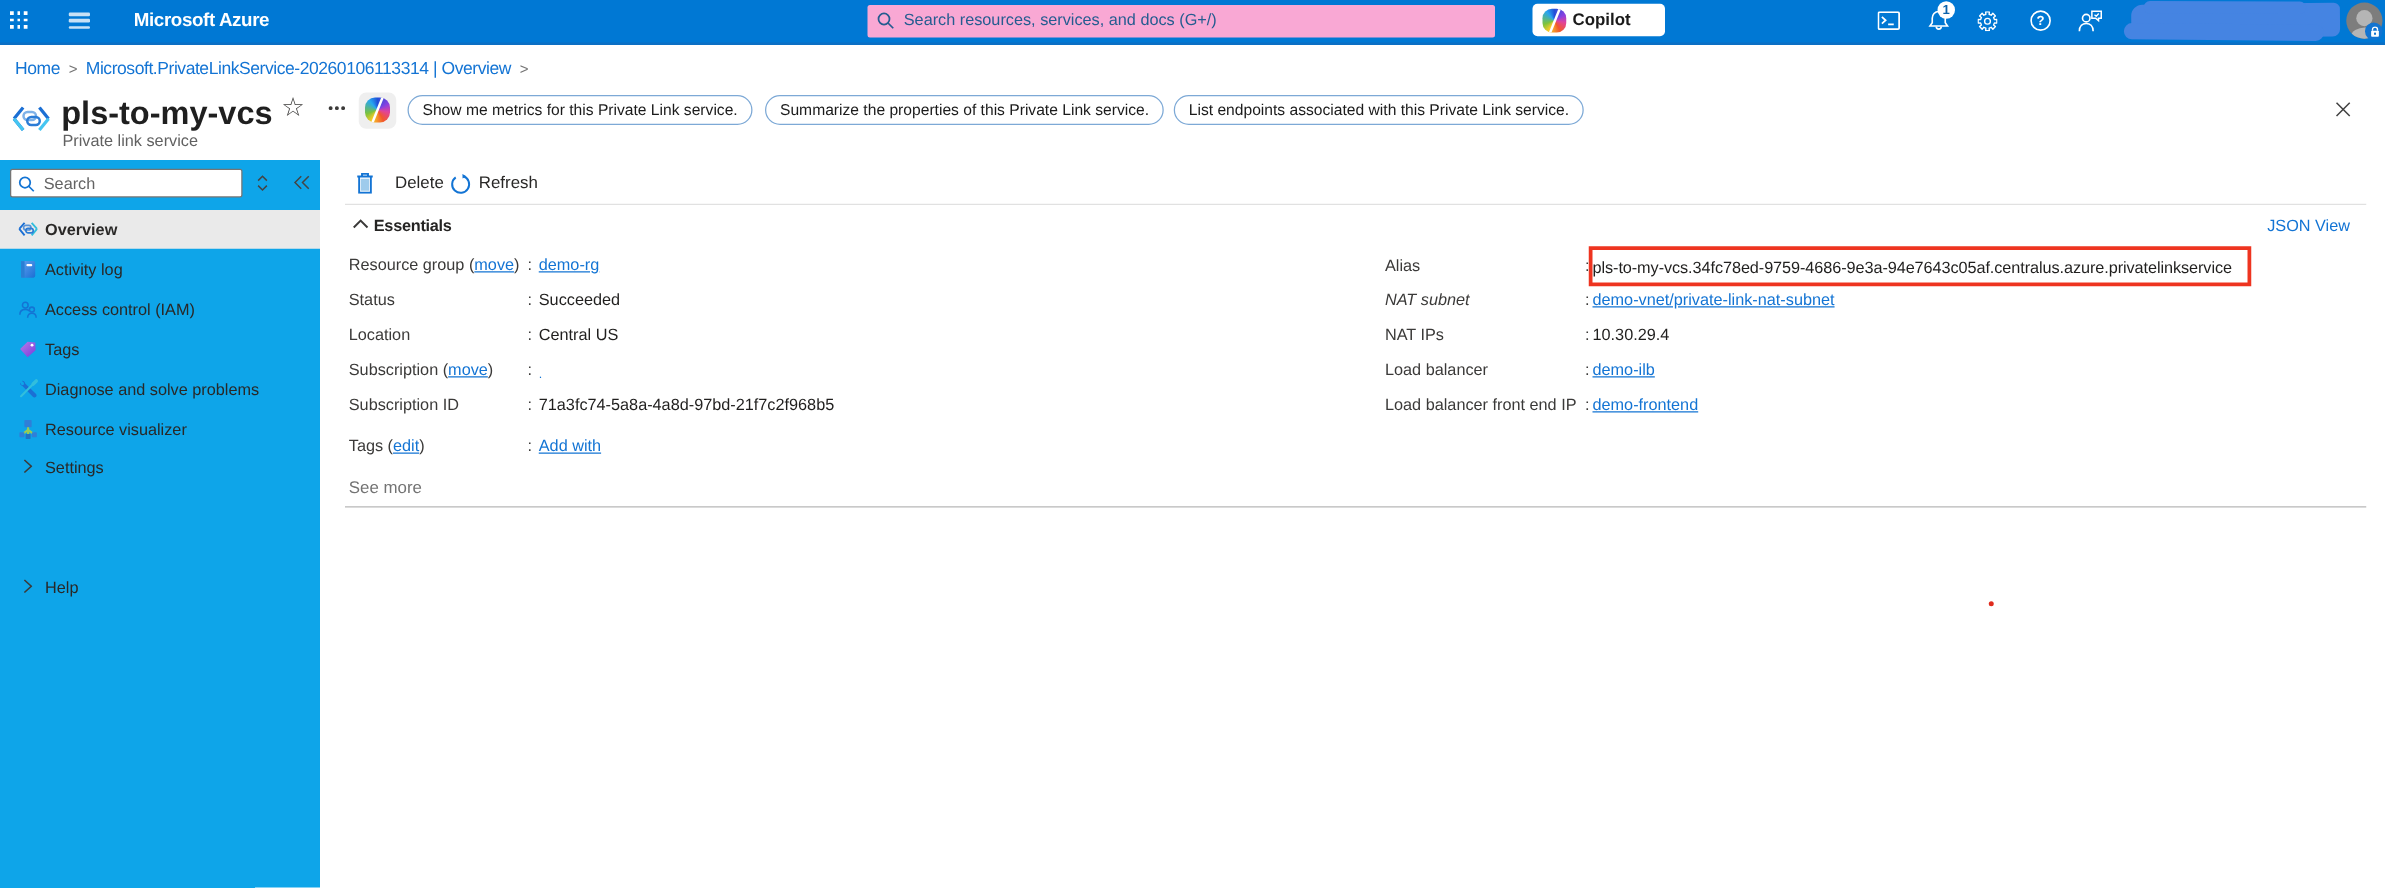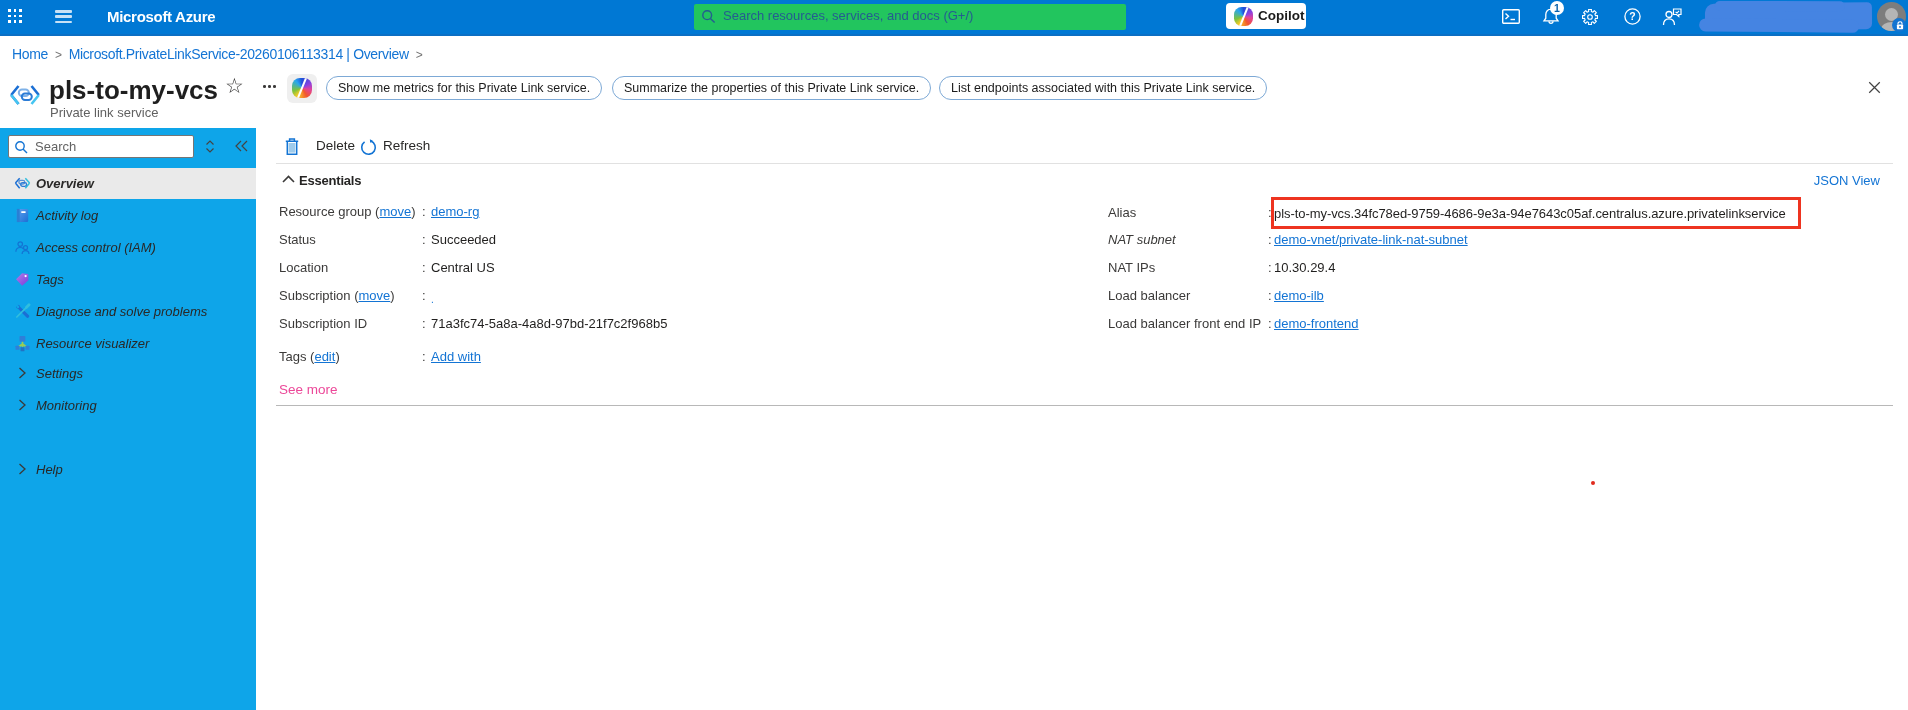--- a/index.html
+++ b/index.html
@@ -6,23 +6,23 @@
 html,body { width:1908px; height:710px; background:#fff; font-family:"Liberation Sans", sans-serif; overflow:hidden; }
 .abs { position:absolute; }
 a { text-decoration:none; }
 
 #topbar { position:absolute; left:0; top:0; width:1908px; height:36px; background:#0078d4; } #topbar:after { content:""; position:absolute; left:0; bottom:0; width:100%; height:2px; background:#0b6fc4; }
 #waffle { position:absolute; left:8px; top:9px; width:14px; height:14px; }
 #waffle div { position:absolute; width:2.6px; height:2.6px; background:#fff; }
 #hamb { position:absolute; left:55px; top:10px; width:17px; }
 #hamb div { height:2.6px; background:rgba(255,255,255,0.78); margin-bottom:2.8px; border-radius:1px; }
 #azlogo { position:absolute; left:107px; top:8px; color:#fff; font-size:15px; font-weight:bold; letter-spacing:-0.3px; }
-#topsearch { position:absolute; left:694px; top:4px; width:432px; height:26px; background:#22c55e; border-radius:2px; }
+#topsearch { position:absolute; left:694px; top:4px; width:502px; height:26px; background:#f9a8d4; border-radius:2px; }
 #topsearch .ph { position:absolute; left:29px; top:4px; font-size:13px; color:#255c90; }
-#copilotbtn { position:absolute; left:1226px; top:3px; width:80px; height:26px; background:#fff; border-radius:4px; }
+#copilotbtn { position:absolute; left:1226px; top:3px; width:106px; height:26px; background:#fff; border-radius:4px; }
 #copilotbtn span { position:absolute; left:32px; top:5px; font-size:13.5px; font-weight:bold; color:#1a1a1a; }
 #scribble { position:absolute; left:1705px; top:3px; width:167px; height:27px; background:#4584e2; border-radius:9px 5px 6px 11px; transform:rotate(-0.6deg); }
 #scribble:before { content:""; position:absolute; left:-6px; top:16px; width:160px; height:13px; background:#4584e2; border-radius:7px; transform:rotate(1.1deg); } #scribble:after { content:""; position:absolute; left:10px; top:-2px; width:130px; height:10px; background:#4584e2; border-radius:5px; transform:rotate(0.8deg); }
 #avatar { position:absolute; left:1877px; top:2px; width:29px; height:29px; border-radius:50%; background:#7d7d7d; overflow:hidden; }
 #avatar .head { position:absolute; left:8px; top:5.5px; width:13px; height:13px; border-radius:50%; background:#b5b5b5; }
 #avatar .body { position:absolute; left:3.5px; top:19.5px; width:22px; height:14px; border-radius:50% 50% 0 0; background:#b5b5b5; }
 #lockbadge { position:absolute; left:1892px; top:18px; width:14px; height:14px; border-radius:50%; background:#1374d1; }
 .coplogo { position:absolute; border-radius:40%; overflow:hidden; background:conic-gradient(from 0deg, #2050d8 0deg, #8a41e0 60deg, #e0439c 100deg, #f2572d 150deg, #f8cb28 210deg, #7ec33b 250deg, #27a6f0 320deg, #2050d8 360deg); }
 .coplogo:after { content:""; position:absolute; left:46%; top:-15%; width:9%; height:130%; background:#fff; transform:rotate(22deg); }
 
@@ -35,36 +35,36 @@
 #subtitle { position:absolute; left:50px; top:105px; font-size:13px; color:#616161; }
 #star { position:absolute; left:225px; top:74px; font-size:21px; color:#3b3a39; }
 #dots3 { position:absolute; left:263px; top:85px; } #dots3 i { position:absolute; width:2.6px; height:2.6px; border-radius:50%; background:#3b3a39; top:0; } #dots3 i:nth-child(1){left:0} #dots3 i:nth-child(2){left:5.2px} #dots3 i:nth-child(3){left:10.4px}
 #copchip { position:absolute; left:287px; top:74px; width:30px; height:29px; background:#efefef; border-radius:6px; }
 .sugchip { position:absolute; top:76px; height:24px; border:1px solid #7da9d6; border-radius:12px; background:#fff; font-size:12.5px; color:#1b1b1b; line-height:22px; padding:0 11px; white-space:nowrap; }
 #closex { position:absolute; left:1868px; top:81px; width:13px; height:13px; }
 
 #sidebar { position:absolute; left:0; top:128px; width:256px; height:582px; background:#0ea5e9; }
 #sbsearch { position:absolute; left:8px; top:7px; width:186px; height:23px; border:1px solid #757575; border-radius:2px; background:#fff; }
 #sbsearch span { position:absolute; left:26px; top:3px; font-size:13px; color:#636363; }
-.sbrow { position:absolute; left:0; width:256px; height:31px; font-size:13px; color:#292827;font-style:italic; }
+.sbrow { position:absolute; left:0; width:256px; height:31px; font-size:13px; color:#292827; }
 .sbrow .ic { position:absolute; left:14px; top:7px; width:17px; height:17px; }
 .sbrow .tx { position:absolute; left:36px; top:8px; }
 .sbrow .cv { position:absolute; left:18px; top:9px; width:8px; height:12px; }
 .sbrow .txc { position:absolute; left:36px; top:8px; }
 
 #content { position:absolute; left:276px; top:128px; width:1618px; height:582px; }
 .cmdbtn { position:absolute; top:10px; font-size:13.5px; color:#292827; }
 #cmdsep { position:absolute; left:0; top:35px; width:1617px; height:1px; background:#e1e1e1; }
 #essrow { position:absolute; left:5px; top:45px; font-size:13px; font-weight:bold; color:#252423; letter-spacing:-0.2px; }
 #jsonview { position:absolute; right:14px; top:45px; font-size:13px; color:#1374d4; }
 .lbl { position:absolute; font-size:13px; color:#3b3a39; }
 .val { position:absolute; font-size:13px; color:#201f1e; }
 .val a, a.val { color:#1374d4; }
 .und { text-decoration:underline; }
-#seemore { position:absolute; left:3px; top:254px; font-size:13.5px; color:#ec4899; }
+#seemore { position:absolute; left:3px; top:254px; font-size:13.5px; color:#737373; }
 #esssep { position:absolute; left:0; top:277px; width:1617px; height:1px; background:#b8b8b8; }
 #redbox { position:absolute; left:995px; top:69px; width:530px; height:32px; border:3px solid #ee3420; }
 #reddot { position:absolute; left:1315px; top:353px; width:4px; height:4px; border-radius:50%; background:#e02b1d; }
 </style>
 </head>
 <body>
 <div id="topbar">
   <div id="waffle">
     <div style="left:0;top:0"></div>
       <div style="left:5.5px;top:0"></div>
@@ -232,26 +232,20 @@
         <rect x="12.1" y="11.4" width="4.3" height="4.3" rx="0.6" fill="#2f7fd8"></rect>
         <rect x="6.9" y="13" width="4.2" height="4.2" rx="0.6" fill="#2272c3"></rect>
       </svg>
     <span class="tx">Resource visualizer</span>
   </div>
   <div class="sbrow" style="top:230px;">
       <svg class="cv" viewBox="0 0 8 12">
         <path d="M1.5 1 L7 6 L1.5 11" fill="none" stroke="#3b3a39" stroke-width="1.3"></path>
       </svg>
       <span class="txc">Settings</span>
-    </div>
-  <div class="sbrow" style="top:262px;">
-      <svg class="cv" viewBox="0 0 8 12">
-        <path d="M1.5 1 L7 6 L1.5 11" fill="none" stroke="#3b3a39" stroke-width="1.3"></path>
-      </svg>
-      <span class="txc">Monitoring</span>
     </div>
   <div class="sbrow" style="top:326px;">
       <svg class="cv" viewBox="0 0 8 12">
         <path d="M1.5 1 L7 6 L1.5 11" fill="none" stroke="#3b3a39" stroke-width="1.3"></path>
       </svg>
       <span class="txc">Help</span>
     </div>
 </div>
 <div id="content">
   <svg class="abs" style="left:9px;top:10px" width="14" height="17" viewBox="0 0 14 17">

